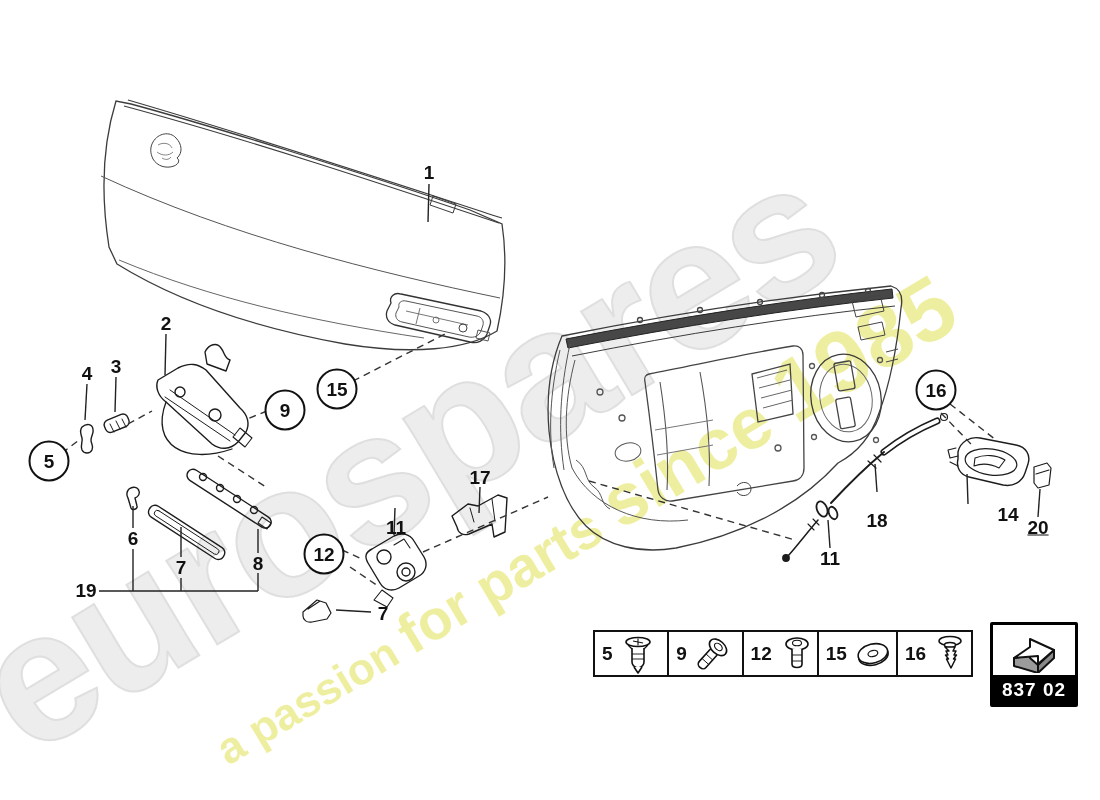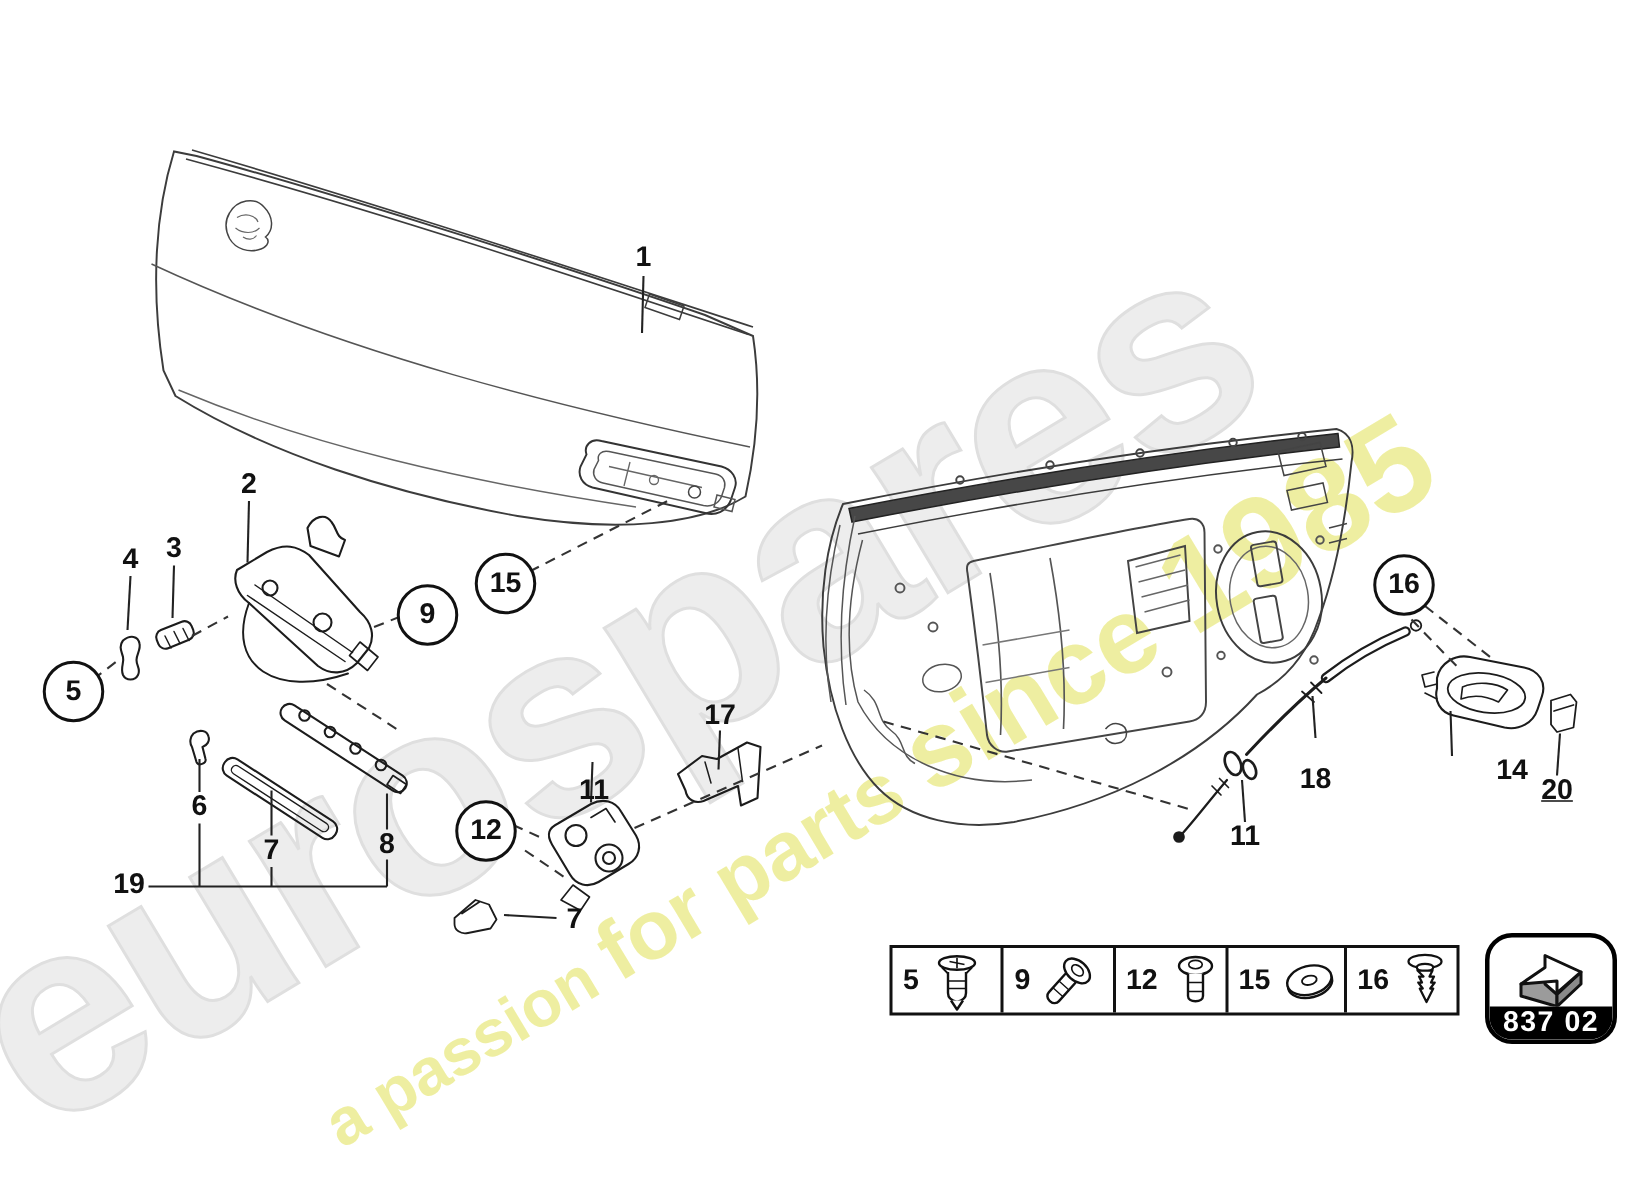--- a/index.html
+++ b/index.html
@@ -9,22 +9,22 @@
   .callout{position:absolute;transform:translate(-50%,-50%);font-weight:bold;font-size:19px;
            color:#111;line-height:1;user-select:none;}
   .callout.circled{width:37px;height:37px;background:#fff;border:2.5px solid #111;border-radius:50%;
            display:flex;align-items:center;justify-content:center;}
   .legend{position:absolute;left:593px;top:630px;width:380px;height:47px;border:2px solid #111;
           display:flex;background:#fff;box-sizing:border-box;}
   .legend-cell{flex:1;display:flex;align-items:center;border-right:2px solid #111;
           padding-left:7px;box-sizing:border-box;gap:3px;}
   .legend-cell:last-child{border-right:none;}
   .legend-num{font-weight:bold;font-size:19px;color:#111;}
-  .code-box{position:absolute;left:990px;top:622px;width:88px;height:74px;border:3px solid #000;
-          border-radius:18px;background:#fff;box-sizing:border-box;overflow:hidden;
+  .code-box{position:absolute;left:990px;top:622px;width:88px;height:85px;border:3px solid #000;
+          border-radius:2px;background:#fff;box-sizing:border-box;overflow:hidden;
           display:flex;flex-direction:column;}
   .arrow-area{flex:1;display:flex;align-items:center;justify-content:center;}
   .code-band{height:29px;background:#000;color:#fff;font-weight:bold;font-size:19px;
           display:flex;align-items:center;justify-content:center;letter-spacing:1px;}
 </style>
 </head>
 <body>
 
 <div class="page">
 

